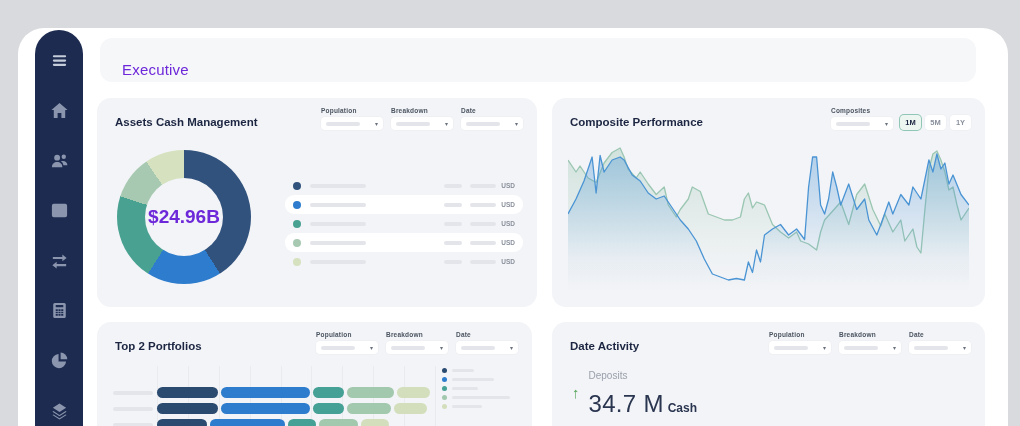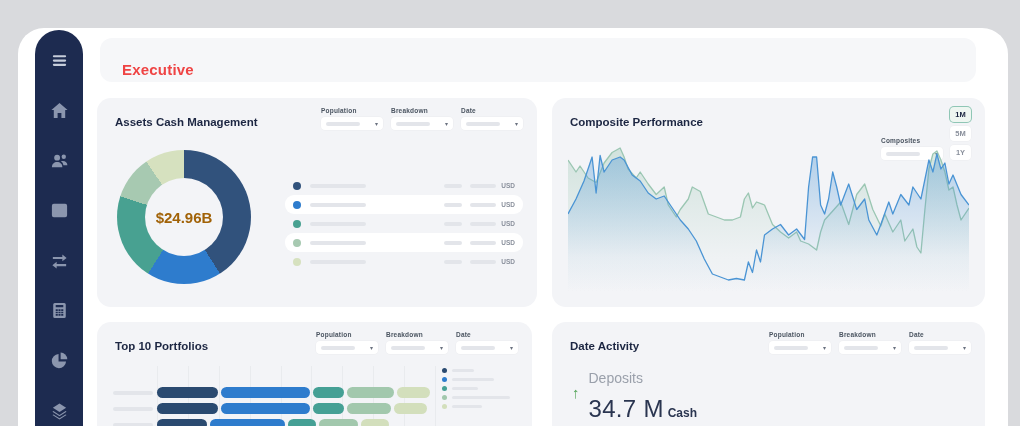--- a/index.html
+++ b/index.html
@@ -16,21 +16,21 @@
   .side-icon { width:20px; height:20px; display:flex; align-items:center; justify-content:center;
                margin-top:30px; cursor:pointer; }
   .side-icon:first-child { margin-top:20px; }
   .side-icon svg { width:19px; height:19px; fill:#8b96ae; }
   .side-icon.bright svg { fill:#c6cdda; }
 
   
   .header { position:absolute; left:100px; top:38px; width:876px; height:44px;
             background:#f6f7f9; border-radius:12px; display:flex; align-items:center;
             padding-left:22px; }
-  .header-title { font-size:15px; font-weight:700; color:#ef4444; letter-spacing:.2px;margin-top:18px; }
+  .header-title { font-size:15px; font-weight:400; color:#6d28d9; letter-spacing:.2px;margin-top:18px; }
 
   
   .card { position:absolute; background:#f3f4f7; border-radius:14px; }
   .card-aum  { left:97px;  top:98px;  width:440px; height:209px; }
   .card-comp { left:552px; top:98px;  width:433px; height:209px; }
   .card-port { left:97px;  top:322px; width:435px; height:140px; overflow:hidden; }
   .card-cash { left:552px; top:322px; width:433px; height:140px; }
   .card-title { position:absolute; left:18px; top:18px; font-size:11.5px; font-weight:700; color:#1c2642; }
 
   
@@ -42,34 +42,34 @@
                    box-shadow:0 0 0 0.5px #ececef; cursor:pointer; }
   .caret { font-size:6px; color:#6b7280; line-height:1; }
 
   .skel { display:inline-block; height:4px; border-radius:2px; background:#e3e5ea; }
   .skel.s3 { height:3px; }
 
   
   .donut { position:absolute; left:20px; top:52px; width:134px; height:134px; border-radius:50%; }
   .donut-hole { position:absolute; left:28px; top:28px; width:78px; height:78px; border-radius:50%;
                 background:#f3f4f7; display:flex; align-items:center; justify-content:center; }
-  .donut-value { font-size:15px; font-weight:700; color:#a16207; }
+  .donut-value { font-size:19px; font-weight:700; color:#6d28d9; }
   .aum-rows { position:absolute; left:188px; top:78px; width:238px; }
   .aum-row { height:19px; display:flex; align-items:center; padding:0 8px; border-radius:9px; }
   .aum-row.alt { background:#ffffff; }
   .dot { width:8px; height:8px; border-radius:50%; flex:0 0 auto; }
   .aum-row .name-skel { width:56px; margin-left:9px; }
   .aum-row .spacer { flex:1; }
   .aum-row .v1 { width:18px; margin-right:8px; }
   .aum-row .v2 { width:26px; margin-right:5px; }
   .usd { font-size:6.5px; font-weight:700; color:#8a909c; }
 
   
   .comp-controls { position:absolute; right:14px; top:9px; display:flex; gap:7px; align-items:flex-end; }
-  .range-group { display:flex; gap:4px;flex-direction:column; }
+  .range-group { display:flex; gap:4px; }
   .range-btn { min-width:21px; height:15px; border-radius:4px; background:#ffffff;
                display:flex; align-items:center; justify-content:center;
                font-size:7.5px; font-weight:700; color:#8a909c; cursor:pointer;
                box-shadow:0 0 0 0.5px #ececef; padding:0 4px; }
   .range-btn.active { background:#eef6f1; color:#1c2642; box-shadow:0 0 0 1px #8fc6b5; }
   .comp-chart { position:absolute; left:16px; top:44px; }
 
   
   .port-chart { position:absolute; left:0; top:44px; width:435px; height:96px; }
   .grid-line { position:absolute; top:0; bottom:0; width:1px; background:#e9ebee; }
@@ -77,21 +77,21 @@
   .bar-row .row-label { width:40px; margin-right:4px; }
   .bar-track { display:flex; gap:3px; height:11px; align-items:center; }
   .bar-seg { height:11px; border-radius:5.5px; }
   .port-legend { position:absolute; left:345px; top:0; }
   .legend-item { display:flex; align-items:center; height:9px; }
   .legend-item .ldot { width:5px; height:5px; border-radius:50%; margin-right:5px; flex:0 0 auto; }
 
   
   .metric { position:absolute; left:20px; top:48px; display:flex; align-items:flex-start; }
   .metric-arrow { font-size:15px; font-weight:700; margin-top:14px; margin-right:9px; }
-  .metric-label { font-size:14px; color:#9aa0ab; margin-bottom:9px; }
+  .metric-label { font-size:10px; color:#9aa0ab; margin-bottom:9px; }
   .metric-value-row { display:flex; align-items:baseline;margin-top:8px; }
   .metric-value { font-size:24px; font-weight:500; color:#2a3550; letter-spacing:.3px; }
   .metric-unit { font-size:12px; font-weight:600; color:#2a3550; margin-left:4px; }
 </style>
 </head>
 <body>
 
 <div class="shell"></div>
 
 <nav class="sidebar">
@@ -254,21 +254,21 @@
           </linearGradient>
         </defs>
         <path d="M0.0 18.0 L8.0 30.0 L12.0 24.0 L20.1 36.0 L28.1 40.5 L36.1 21.0 L44.1 10.5 L52.1 6.0 L56.1 15.0 L60.1 27.0 L68.2 36.0 L72.2 30.0 L80.2 42.0 L88.2 52.5 L96.2 45.0 L100.3 63.0 L108.3 75.0 L112.3 67.5 L120.3 57.0 L124.3 45.0 L132.3 49.5 L140.3 72.0 L148.4 75.0 L156.4 78.0 L164.4 78.0 L172.4 75.0 L176.4 57.0 L180.4 51.0 L184.5 66.0 L188.5 60.0 L196.5 63.0 L204.5 82.5 L212.5 90.0 L220.6 96.0 L228.6 90.0 L232.6 99.0 L240.6 102.0 L248.6 108.0 L252.6 90.0 L256.6 78.0 L264.7 69.0 L272.7 60.0 L280.7 82.5 L284.7 67.5 L288.7 52.5 L296.7 42.0 L304.8 67.5 L312.8 84.0 L316.8 72.0 L324.8 90.0 L332.8 78.0 L336.8 99.0 L344.9 87.0 L348.9 105.0 L352.9 111.0 L356.9 67.5 L360.9 27.0 L364.9 12.0 L368.9 9.0 L372.9 18.0 L376.9 30.0 L380.9 48.0 L385.0 45.0 L389.0 63.0 L393.0 78.0 L401.0 66.0 L401 150 L0 150 Z" fill="url(#grad0)" stroke="none"></path>
         <path d="M0.0 18.0 L8.0 30.0 L12.0 24.0 L20.1 36.0 L28.1 40.5 L36.1 21.0 L44.1 10.5 L52.1 6.0 L56.1 15.0 L60.1 27.0 L68.2 36.0 L72.2 30.0 L80.2 42.0 L88.2 52.5 L96.2 45.0 L100.3 63.0 L108.3 75.0 L112.3 67.5 L120.3 57.0 L124.3 45.0 L132.3 49.5 L140.3 72.0 L148.4 75.0 L156.4 78.0 L164.4 78.0 L172.4 75.0 L176.4 57.0 L180.4 51.0 L184.5 66.0 L188.5 60.0 L196.5 63.0 L204.5 82.5 L212.5 90.0 L220.6 96.0 L228.6 90.0 L232.6 99.0 L240.6 102.0 L248.6 108.0 L252.6 90.0 L256.6 78.0 L264.7 69.0 L272.7 60.0 L280.7 82.5 L284.7 67.5 L288.7 52.5 L296.7 42.0 L304.8 67.5 L312.8 84.0 L316.8 72.0 L324.8 90.0 L332.8 78.0 L336.8 99.0 L344.9 87.0 L348.9 105.0 L352.9 111.0 L356.9 67.5 L360.9 27.0 L364.9 12.0 L368.9 9.0 L372.9 18.0 L376.9 30.0 L380.9 48.0 L385.0 45.0 L389.0 63.0 L393.0 78.0 L401.0 66.0" fill="none" stroke="#9AC6B2" stroke-width="1.3" stroke-linejoin="round"></path>
         <path d="M0.0 72.0 L8.0 57.0 L16.0 39.0 L24.1 15.0 L28.1 51.0 L32.1 13.5 L36.1 30.0 L44.1 18.0 L52.1 15.0 L56.1 18.0 L64.2 33.0 L72.2 39.0 L80.2 51.0 L88.2 57.0 L96.2 54.0 L104.3 66.0 L112.3 78.0 L120.3 87.0 L128.3 99.0 L136.3 117.0 L144.4 132.0 L152.4 135.0 L160.4 138.0 L168.4 136.5 L176.4 138.0 L180.4 120.0 L184.5 130.5 L188.5 108.0 L192.5 120.0 L196.5 93.0 L204.5 87.0 L212.5 82.5 L220.6 93.0 L228.6 87.0 L236.6 97.5 L240.6 45.0 L244.6 15.0 L248.6 15.0 L252.6 63.0 L256.6 72.0 L260.6 57.0 L264.7 30.0 L268.7 45.0 L272.7 63.0 L276.7 52.5 L280.7 42.0 L288.7 67.5 L296.7 57.0 L300.8 78.0 L308.8 93.0 L312.8 82.5 L320.8 60.0 L324.8 72.0 L332.8 52.5 L340.9 63.0 L344.9 45.0 L352.9 57.0 L360.9 18.0 L364.9 30.0 L368.9 12.0 L372.9 27.0 L376.9 21.0 L380.9 42.0 L385.0 33.0 L393.0 52.5 L401.0 63.0 L401 150 L0 150 Z" fill="url(#grad1)" stroke="none"></path>
         <path d="M0.0 72.0 L8.0 57.0 L16.0 39.0 L24.1 15.0 L28.1 51.0 L32.1 13.5 L36.1 30.0 L44.1 18.0 L52.1 15.0 L56.1 18.0 L64.2 33.0 L72.2 39.0 L80.2 51.0 L88.2 57.0 L96.2 54.0 L104.3 66.0 L112.3 78.0 L120.3 87.0 L128.3 99.0 L136.3 117.0 L144.4 132.0 L152.4 135.0 L160.4 138.0 L168.4 136.5 L176.4 138.0 L180.4 120.0 L184.5 130.5 L188.5 108.0 L192.5 120.0 L196.5 93.0 L204.5 87.0 L212.5 82.5 L220.6 93.0 L228.6 87.0 L236.6 97.5 L240.6 45.0 L244.6 15.0 L248.6 15.0 L252.6 63.0 L256.6 72.0 L260.6 57.0 L264.7 30.0 L268.7 45.0 L272.7 63.0 L276.7 52.5 L280.7 42.0 L288.7 67.5 L296.7 57.0 L300.8 78.0 L308.8 93.0 L312.8 82.5 L320.8 60.0 L324.8 72.0 L332.8 52.5 L340.9 63.0 L344.9 45.0 L352.9 57.0 L360.9 18.0 L364.9 30.0 L368.9 12.0 L372.9 27.0 L376.9 21.0 L380.9 42.0 L385.0 33.0 L393.0 52.5 L401.0 63.0" fill="none" stroke="#4A94D4" stroke-width="1.3" stroke-linejoin="round"></path>
       </svg></div>
 </section>
 
 <section class="card card-port">
-  <h2 class="card-title">Top 10 Portfolios</h2>
+  <h2 class="card-title">Top 2 Portfolios</h2>
   <div class="filters">
       <div class="filter">
         <div class="filter-label">Population</div>
         <div class="filter-select">
           <span class="skel" style="width:34px"></span>
           <span class="caret">▾</span>
         </div>
       </div>
       <div class="filter">
         <div class="filter-label">Breakdown</div>

